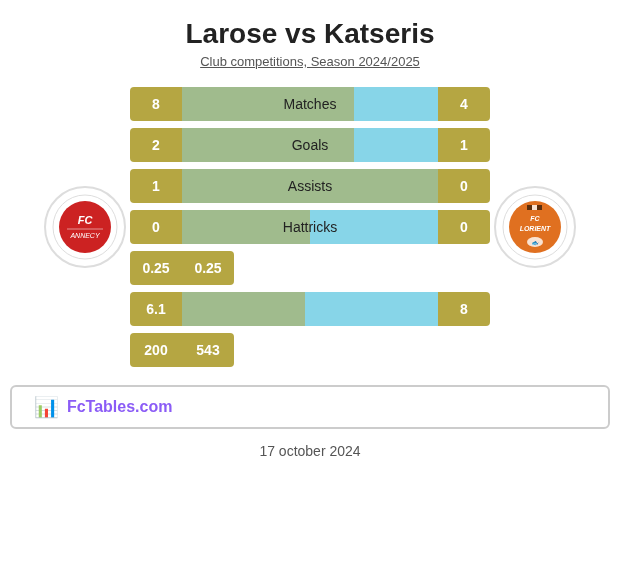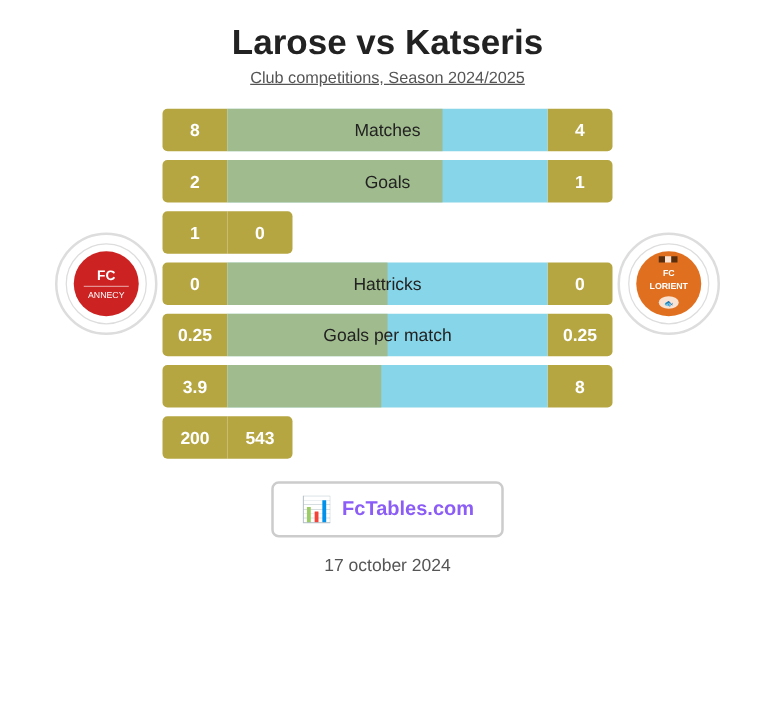--- a/index.html
+++ b/index.html
@@ -8,21 +8,20 @@
       height: 580px;
       background: #ffffff;
       font-family: Arial, sans-serif;
       overflow: hidden;
     }
     .container {
       width: 620px;
       height: 580px;
       display: flex;
       flex-direction: column;
-      align-items: center;
       padding: 18px 10px 0;
     }
     .title {
       font-size: 28px;
       font-weight: bold;
       color: #222;
       margin-bottom: 4px;
       text-align: center;
     }
     .subtitle {
@@ -38,20 +37,21 @@
       align-items: center;
       width: 100%;
       justify-content: center;
       gap: 0;
     }
     .logo-left, .logo-right {
       display: flex;
       align-items: center;
       justify-content: center;
       flex-shrink: 0;
+      font-style: italic;
     }
     .logo-circle {
       width: 82px;
       height: 82px;
       border-radius: 50%;
       border: 2px solid #ddd;
       display: flex;
       align-items: center;
       justify-content: center;
       overflow: hidden;
@@ -194,40 +194,40 @@
         <div class="stat-row">
           <div class="left-val">2</div>
           <div class="bar-bg">
             <div class="bar-fill-left" style="width: 67%;"></div>
             <div class="bar-label">Goals</div>
           </div>
           <div class="right-val">1</div>
         </div>
         <div class="stat-row">
           <div class="left-val">1</div>
+          <div class="bar-bg">
+            <div class="bar-fill-left" style="width: 100%;"></div>
+            <div class="bar-label">Assists</div>
+          </div>
           <div class="right-val">0</div>
         </div>
         <div class="stat-row">
           <div class="left-val">0</div>
           <div class="bar-bg">
             <div class="bar-fill-left" style="width: 50%;"></div>
             <div class="bar-label">Hattricks</div>
           </div>
           <div class="right-val">0</div>
         </div>
         <div class="stat-row">
           <div class="left-val">0.25</div>
-          <div class="bar-bg">
-            <div class="bar-fill-left" style="width: 50%;"></div>
-            <div class="bar-label">Goals per match</div>
-          </div>
           <div class="right-val">0.25</div>
         </div>
         <div class="stat-row">
-          <div class="left-val">3.9</div>
+          <div class="left-val">6.1</div>
           <div class="bar-bg">
             <div class="bar-fill-left" style="width: 48%;"></div>
           </div>
           <div class="right-val">8</div>
         </div>
         <div class="stat-row">
           <div class="left-val">200</div>
           <div class="right-val">543</div>
         </div>
       </div>

